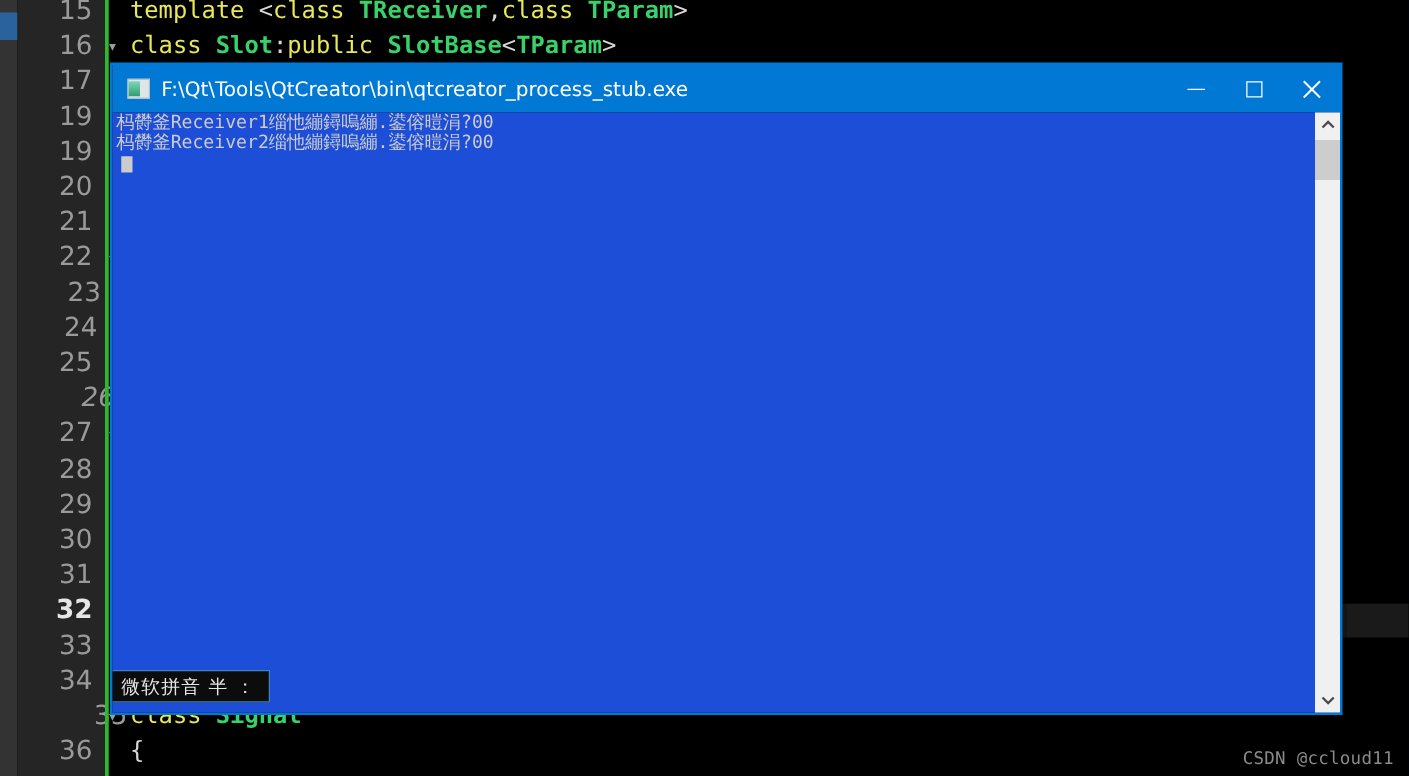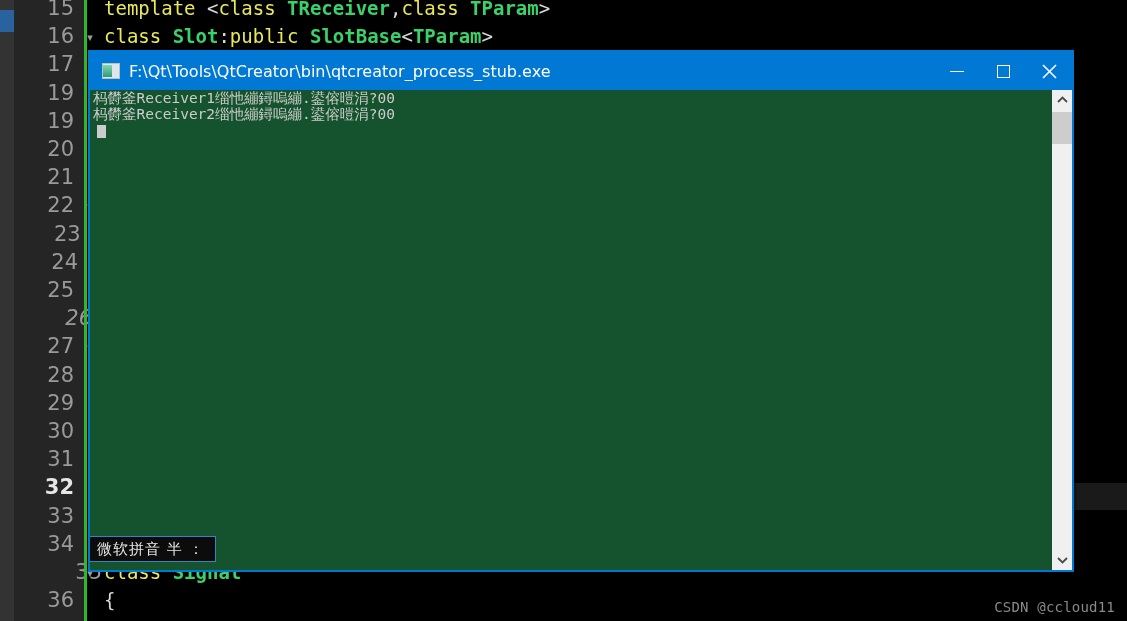--- a/index.html
+++ b/index.html
@@ -126,21 +126,21 @@
   .win-btn .glyph-min {
     width: 14px; height: 0; border-top: 1.6px solid #ffffff;
   }
   .win-btn .glyph-max {
     width: 13px; height: 13px; border: 1.6px solid #ffffff;
   }
   .win-btn svg { display: block; }
 
   .console-body {
     position: absolute; left: 0; top: 38px; right: 0; bottom: 0;
-    background: #14532d;
+    background: #1d4ed8;
     overflow: hidden;
   }
   .console-text {
     position: absolute; left: 3px; top: 0px; right: 22px;
     font-family: "DejaVu Sans Mono", monospace;
     font-size: 14.5px;
     line-height: 16px;
     color: #cccccc;
     white-space: pre;
   }

